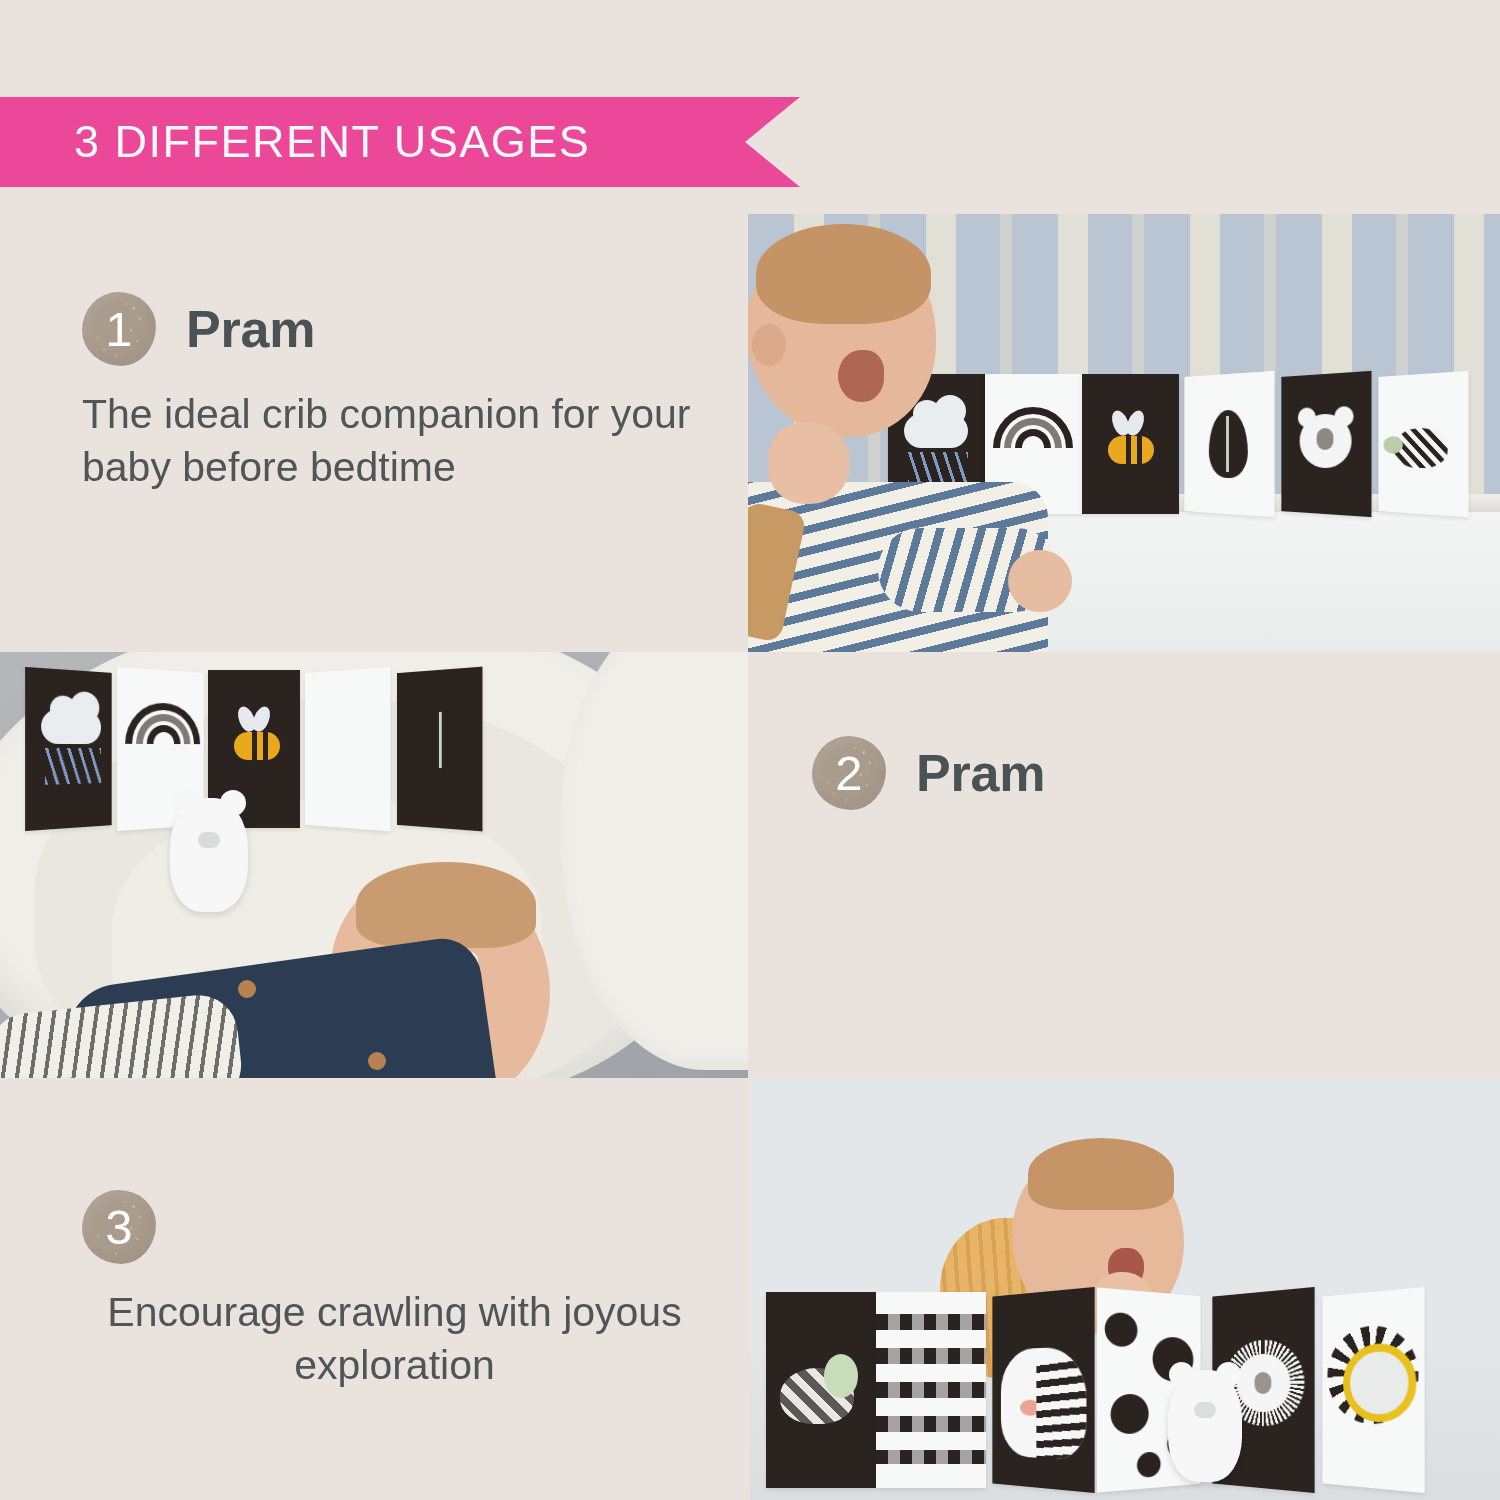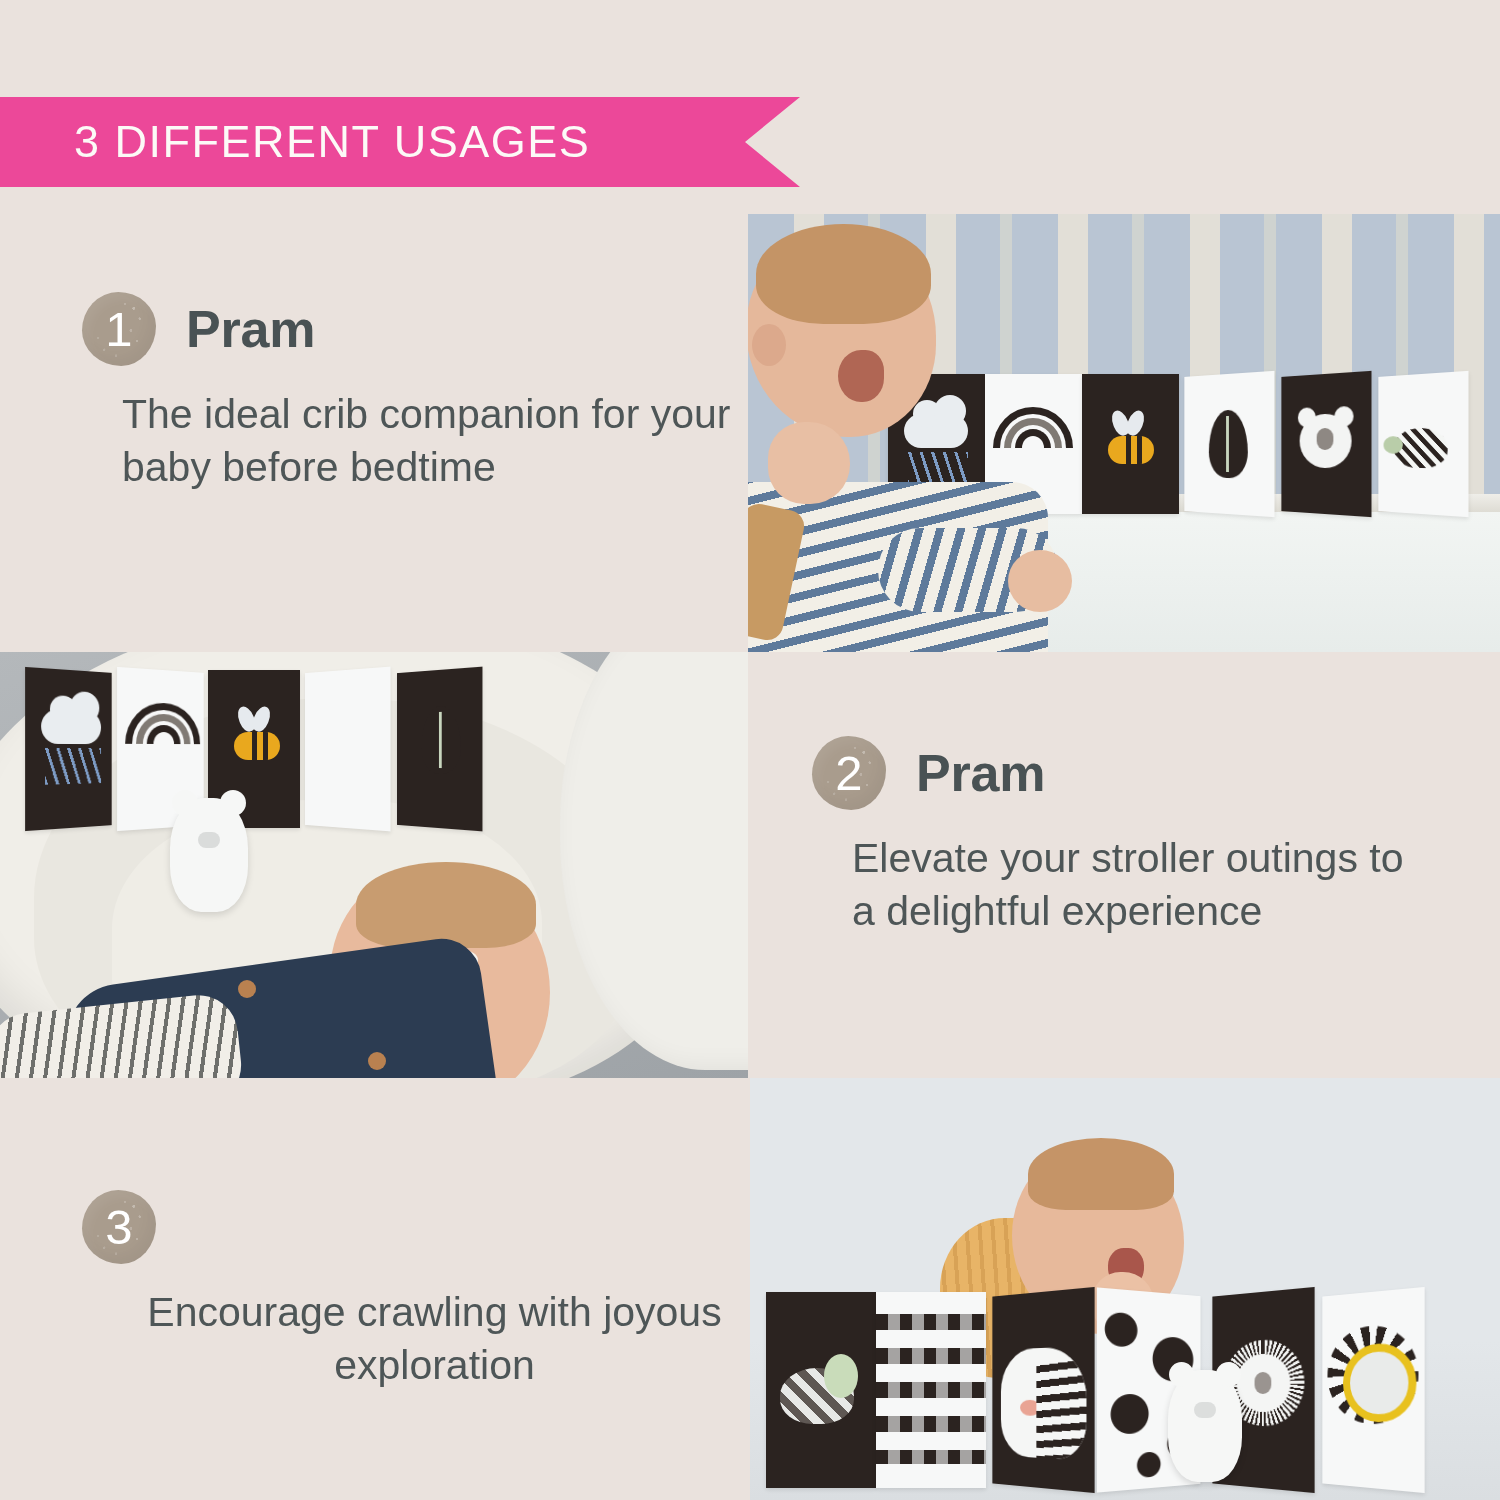--- a/index.html
+++ b/index.html
@@ -51,21 +51,21 @@
   .badge-num{
     color:#FFFFFF;font-size:49px;line-height:1;font-weight:400;
     position:relative;z-index:2;
   }
   .tb-title{
     color:#495254;font-size:52px;font-weight:700;
     margin-left:30px;letter-spacing:-0.2px;white-space:nowrap;
   }
   .tb-body{
     color:#4E5657;font-size:41px;line-height:1.30;
-    font-weight:400;margin-top:22px;margin-left:40px;
+    font-weight:400;margin-top:22px;
   }
 
   
   .photo{position:absolute;overflow:hidden;}
 
   
   #photo1{left:748px;top:214px;width:752px;height:438px;background:#D9DDE2;}
   .p1-wall{position:absolute;left:0;top:0;width:100%;height:66%;
     background:repeating-linear-gradient(90deg,
       #B9C5D3 0 46px,#E2DFD7 46px 76px,#B9C5D3 76px 120px,#CFD3D0 120px 132px);}
@@ -236,21 +236,20 @@
     <div class="tb-body" style="width:615px;">The ideal crib companion for your baby before bedtime</div>
   </div>
 
   <div class="textblock" style="left:812px;top:736px;width:620px;">
     <div class="tb-head">
       <div class="badge">
         <span class="badge-num">2</span>
       </div>
       <div class="tb-title">Pram</div>
     </div>
-    <div class="tb-body" style="width:570px;">Elevate your stroller outings to a delightful experience</div>
   </div>
 
   <div class="textblock" style="left:82px;top:1190px;width:640px;">
     <div class="tb-head">
       <div class="badge">
         <span class="badge-num">3</span>
       </div>
     </div>
     <div class="tb-body" style="width:625px;text-align:center;">Encourage crawling with joyous exploration</div>
   </div>

